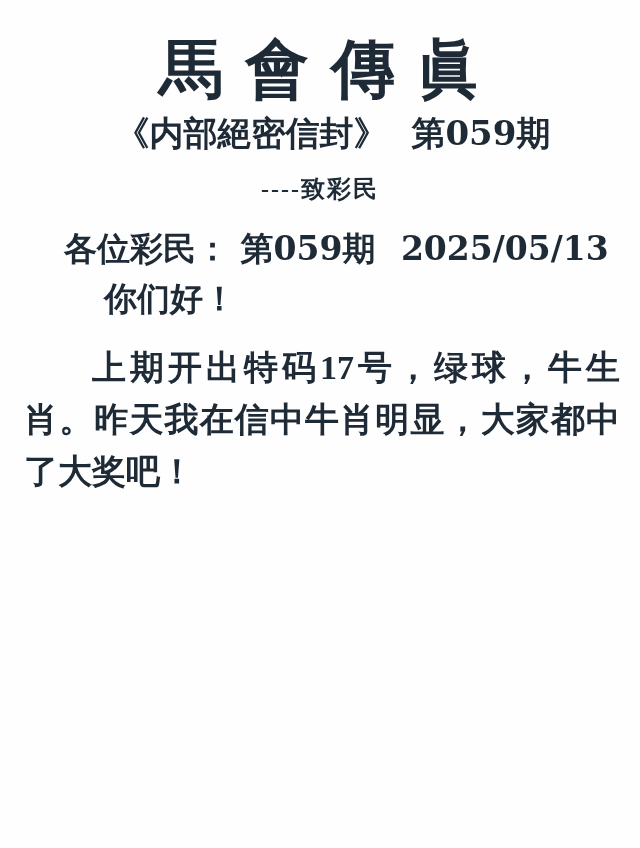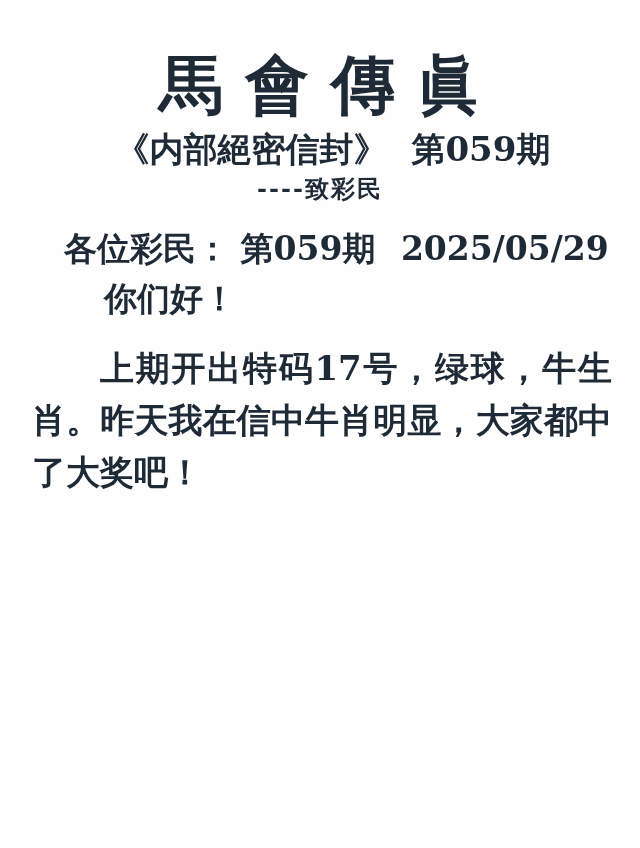--- a/index.html
+++ b/index.html
@@ -11,46 +11,47 @@
     position: relative;
     width: 640px;
     height: 848px;
     margin: 0 auto;
     background: #fefefe;
     color: #1e2a36;
     font-family: "DejaVu Serif", "Liberation Serif", serif;
     overflow: hidden;
   }
   .title {
-    margin-top: 46px;
+    margin-top: 30px;
     text-align: center;
     font-size: 64px;
     font-weight: bold;
     letter-spacing: 22px;
     text-indent: 22px; 
     line-height: 78px;
     white-space: nowrap;
   }
   .subtitle {
     margin-top: 4px;
     text-align: center;
     font-size: 34px;
     font-weight: bold;
     line-height: 42px;
     padding-left: 26px;
     white-space: nowrap;
   }
   .subtitle .sub-issue { margin-left: 12px; }
   .dedication {
-    margin-top: 4px;
+    margin-top: 20px;
     text-align: center;
     font-size: 24px;
     font-weight: bold;
     line-height: 30px;
     letter-spacing: 2px;
+    font-family: Liberation Serif, serif;
   }
   .salutation {
     margin-top: 24px;
     padding-left: 64px;
     font-size: 33px;
     font-weight: bold;
     line-height: 42px;
     white-space: nowrap;
   }
   .salutation .sal-date { margin-left: 14px; }
@@ -63,22 +64,23 @@
   }
   .letter {
     margin-top: 22px;
     padding: 0 20px 0 24px;
     font-size: 34px;
     font-weight: bold;
     line-height: 52px;
     text-align: justify;
   }
   .letter p {
-    margin: 8px;
+    margin: 0;
     text-indent: 2em;
+    font-family: Liberation Serif, serif;
   }
   .zodiac-line {
     margin-top: 32px;
     text-align: center;
     font-size: 56px;
     font-weight: bold;
     letter-spacing: 34px;
     text-indent: 34px; 
     line-height: 70px;
     white-space: nowrap;
@@ -94,21 +96,21 @@
   <div class="subtitle">
     <span class="sub-bracket">《内部絕密信封》</span>
     <span class="sub-issue">第059期</span>
   </div>
 
   <div class="dedication">----致彩民</div>
 
   <div class="salutation">
     <span>各位彩民：</span>
     <span>第059期</span>
-    <span class="sal-date">2025/05/29</span>
+    <span class="sal-date">2025/05/13</span>
     
   </div>
 
   <div class="greeting">你们好！</div>
 
   <div class="letter">
     <p>上期开出特码17号，绿球，牛生肖。昨天我在信中牛肖明显，大家都中了大奖吧！</p>
   </div>
 
 

